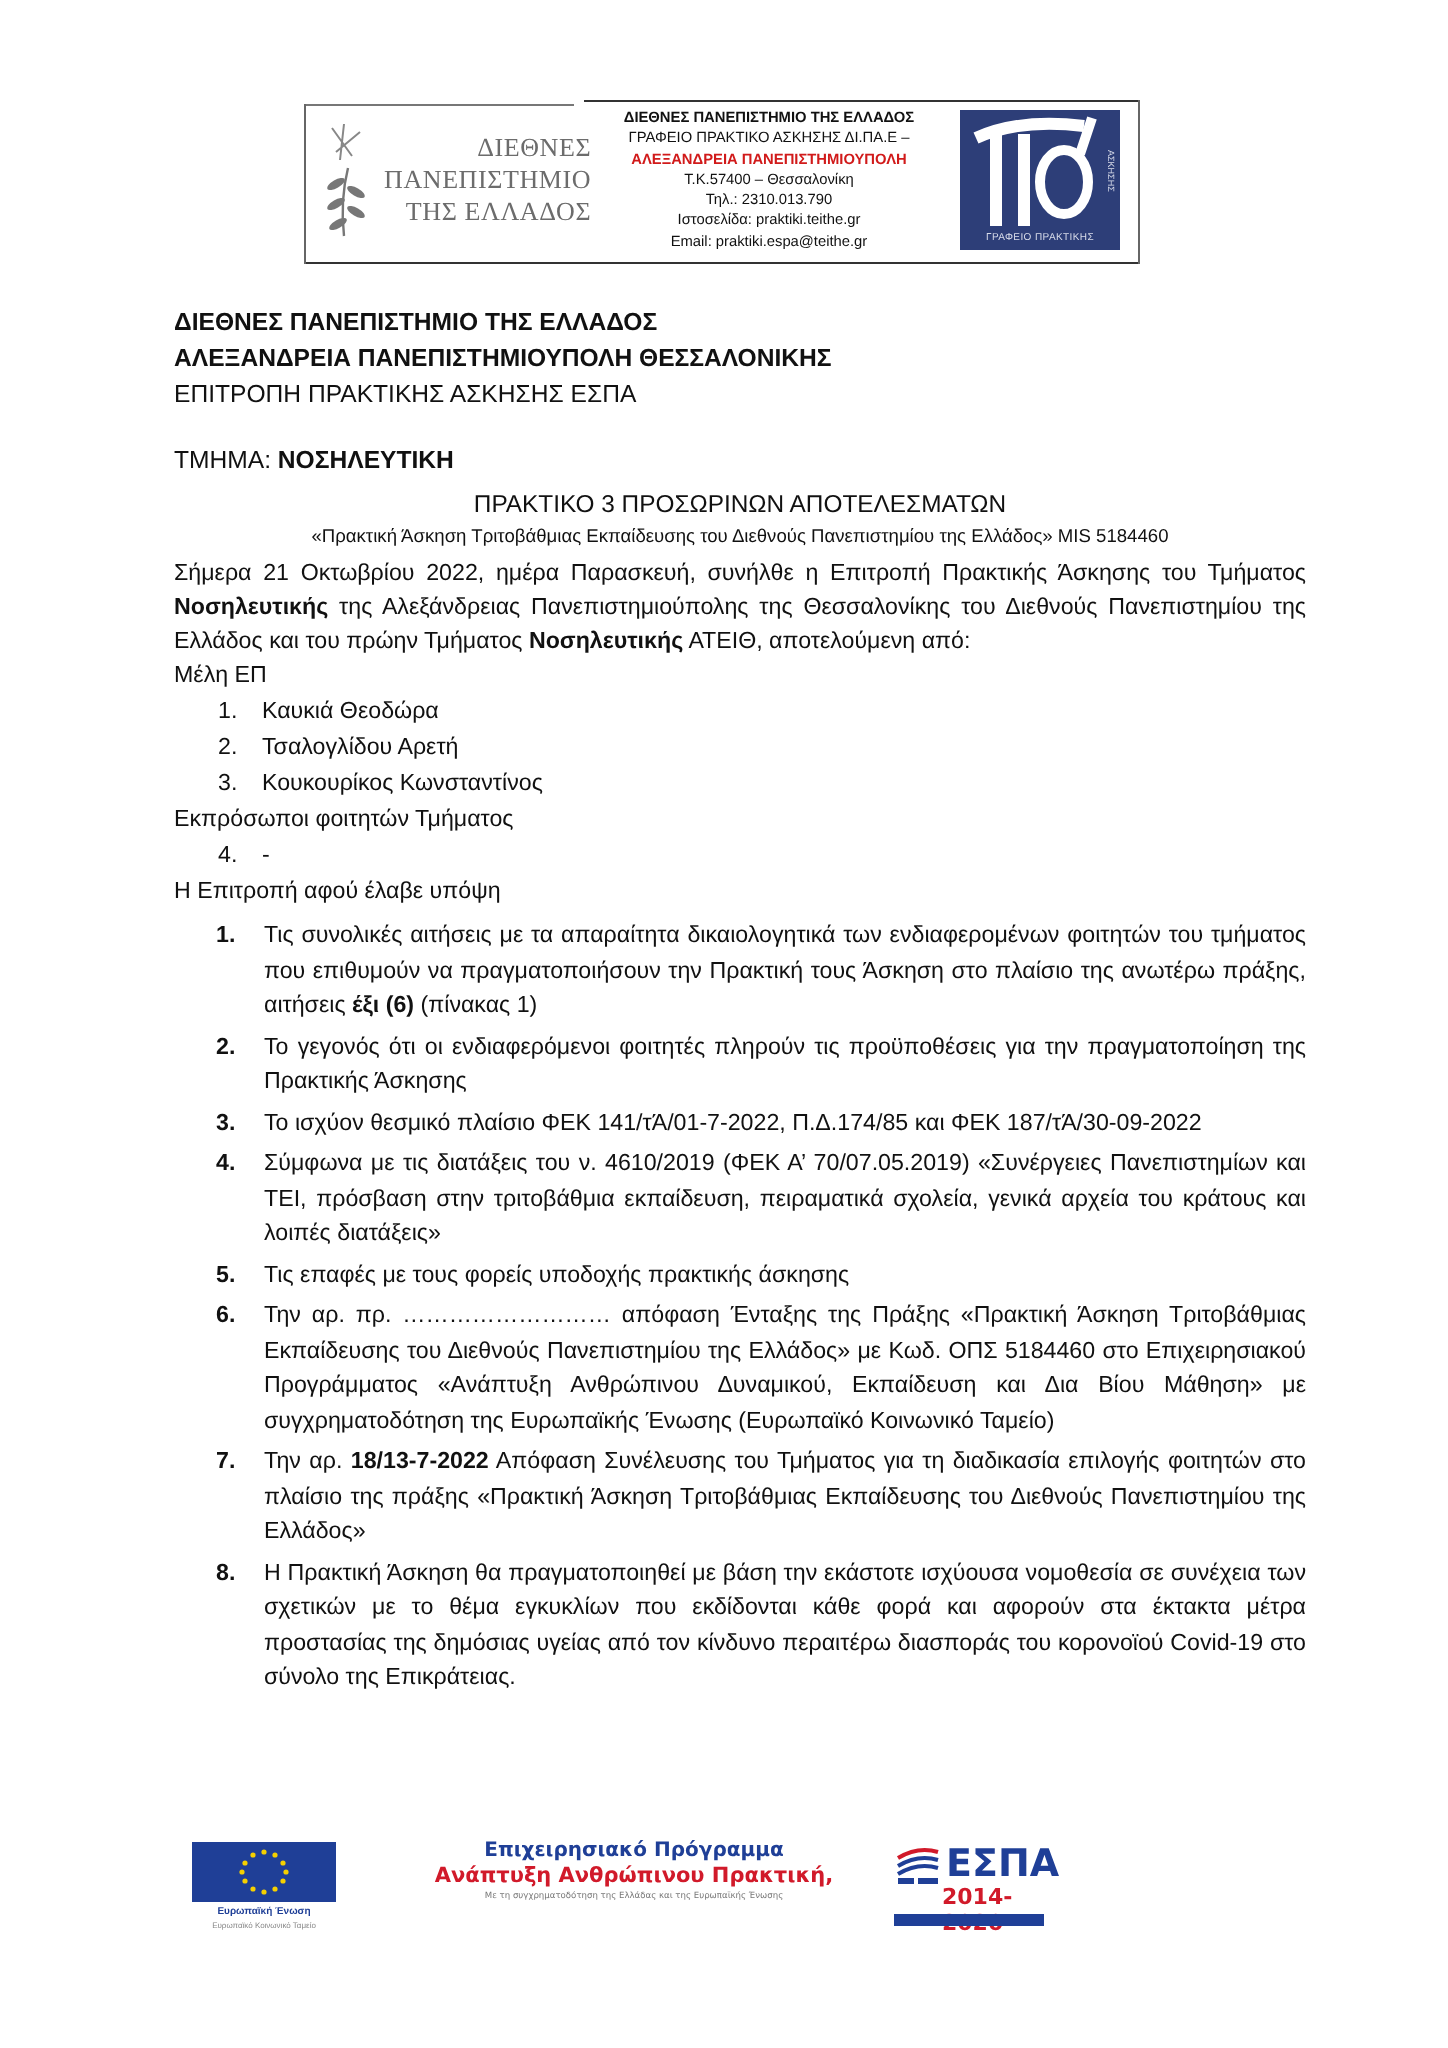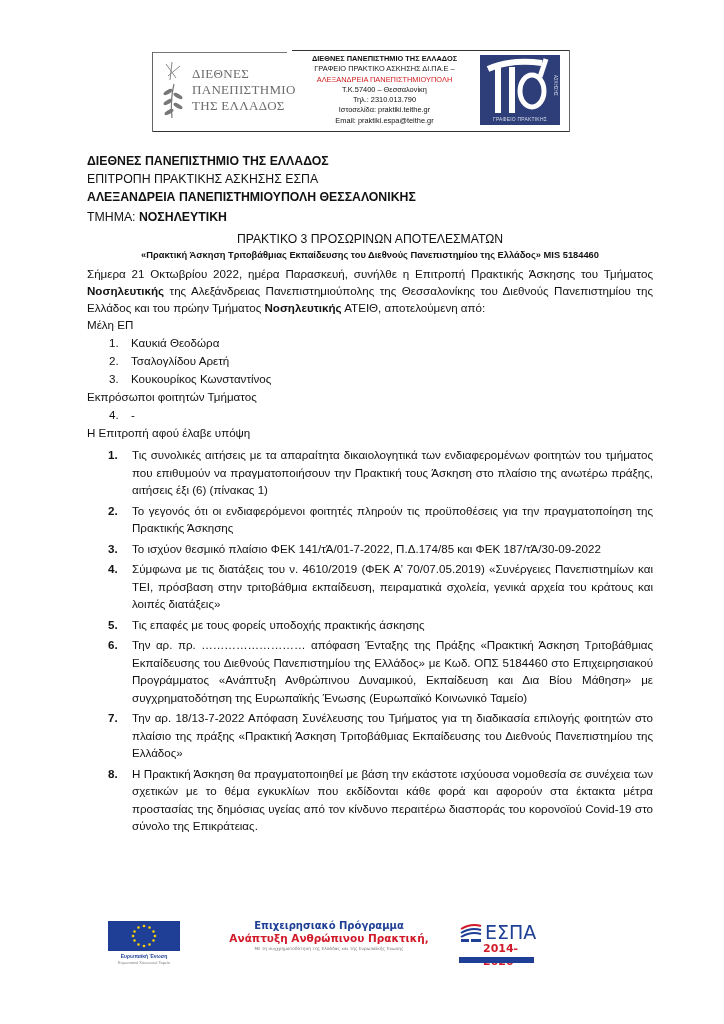--- a/index.html
+++ b/index.html
@@ -7,60 +7,60 @@
 
   
   .letterhead { position:absolute; left:152px; top:50px; width:418px; height:82px; }
   .lh-topline { position:absolute; left:140px; right:0; top:0; height:0; border-top:1.5px solid #333; }
   .lh-topline-left { position:absolute; left:0; width:135px; top:2px; border-top:1px solid #777; }
   .lh-bottomline { position:absolute; left:0; right:0; bottom:0; border-top:1.5px solid #333; }
   .lh-left-border { position:absolute; left:0; top:2px; bottom:0; border-left:1px solid #666; }
   .lh-right-border { position:absolute; right:0; top:0; bottom:0; border-left:1px solid #666; }
 
   .uni-logo { position:absolute; left:8px; top:10px; width:125px; height:62px; }
-  .uni-logo-text { position:absolute; left:32px; top:6px; font-family:"Liberation Serif", serif; color:#6c6c6c; font-size:13px; line-height:16px; letter-spacing:0.3px; }
+  .uni-logo-text { position:absolute; left:32px; top:6px; font-family:"Liberation Serif", serif; color:#6c6c6c; font-size:13px; line-height:16px; letter-spacing:0.3px;text-align:right; }
 
   .lh-center { position:absolute; left:140px; top:4px; width:185px; text-align:center; font-size:7.4px; line-height:10.3px; }
   .lh-center .b { font-weight:bold; }
-  .lh-center .red { color:#d11a1a; font-weight:normal; }
+  .lh-center .red { color:#d11a1a; font-weight:bold; }
 
   .pa-logo { position:absolute; right:10px; top:5px; width:80px; height:70px; background:#2d3e78; }
   .pa-logo-caption { position:absolute; left:0; right:0; bottom:3px; text-align:center; color:#d8dcea; font-size:5px; letter-spacing:0.2px; }
 
   
   .doc { position:absolute; left:87px; top:152px; width:566px; font-family:"Liberation Sans", sans-serif; font-size:11.6px; line-height:17px; }
   .org-line { font-weight:bold; font-size:12.3px; line-height:18px; }
   .org-line.normal { font-weight:normal; }
-  .dept { margin-top:3px; font-size:12.3px; }
+  .dept { margin-top:16px; font-size:12.3px; }
   .dept b { font-weight:bold; }
   .centered { text-align:center; }
   .title1 { margin-top:5px; font-size:12.2px; line-height:17px; }
-  .title2 { font-weight:bold; font-size:9.3px; line-height:14px; }
+  .title2 { font-weight:normal; font-size:9.3px; line-height:14px; }
   .title3 { font-size:12.2px; line-height:17px; }
   .intro { margin-top:3px; text-align:justify; }
   .members { margin:0; padding-left:44px; list-style:none; }
   .members li { position:relative; line-height:18px; }
   .members li .num { position:absolute; left:-22px; }
   .plain { line-height:18px; }
   .items { margin:4px 0 0 0; padding-left:45px; list-style:none; }
   .items li { position:relative; text-align:justify; line-height:17.5px; margin-bottom:3px; }
   .items li .num { position:absolute; left:-24px; font-weight:bold; }
-  .items li b { font-weight:normal; }
+  .items li b { font-weight:bold; }
 
   
-  .footer { position:absolute; left:104px; top:918px; width:520px; height:54px; }
+  .footer { position:absolute; left:92px; top:918px; width:520px; height:54px; }
   .eu-flag { position:absolute; left:4px; top:3px; width:72px; height:30px; background:#1f3f97; }
   .eu-caption { position:absolute; left:0; top:35px; width:80px; text-align:center; font-size:5px; color:#1f3f97; font-weight:bold; }
   .eu-caption2 { position:absolute; left:0; top:42px; width:80px; text-align:center; font-size:4px; color:#888; }
   .op-text { position:absolute; left:100px; top:2px; width:250px; text-align:center; font-family:"DejaVu Sans", sans-serif; }
   .op-l1 { color:#1f3f97; font-weight:bold; font-size:10px; line-height:12px; }
   .op-l2 { color:#d11a2a; font-weight:bold; font-size:10.5px; line-height:13px; }
   .op-l3 { color:#777; font-size:4.3px; line-height:8px; }
   .espa { position:absolute; left:355px; top:3px; width:80px; height:46px; }
-  .espa-word { position:absolute; left:26px; top:0; font-family:"DejaVu Sans", sans-serif; font-weight:normal; font-size:19px; color:#1f3f97; }
+  .espa-word { position:absolute; left:26px; top:0; font-family:"DejaVu Sans", sans-serif; font-weight:bold; font-size:19px; color:#1f3f97; }
   .espa-years { position:absolute; left:24px; top:21px; font-family:"DejaVu Sans", sans-serif; font-weight:bold; font-size:11px; color:#d11a2a; }
   .espa-bar { position:absolute; left:0; top:36px; width:75px; height:6px; background:#1f3f97; }
 </style>
 </head>
 <body>
 
 <div class="letterhead">
   <div class="lh-topline-left"></div>
   <div class="lh-topline"></div>
   <div class="lh-bottomline"></div>
@@ -102,22 +102,22 @@
       <ellipse cx="52" cy="36" rx="12" ry="16" stroke="#fff" stroke-width="5" fill="none"></ellipse>
       <path d="M60 22 L66 4" stroke="#fff" stroke-width="5"></path>
     </svg>
     <div style="position:absolute;right:2px;top:20px;writing-mode:vertical-rl;font-size:4.5px;color:#d8dcea;">ΑΣΚΗΣΗΣ</div>
     <div class="pa-logo-caption">ΓΡΑΦΕΙΟ ΠΡΑΚΤΙΚΗΣ</div>
   </div>
 </div>
 
 <div class="doc">
   <div class="org-line">ΔΙΕΘΝΕΣ ΠΑΝΕΠΙΣΤΗΜΙΟ ΤΗΣ ΕΛΛΑΔΟΣ</div>
+  <div class="org-line">ΑΛΕΞΑΝΔΡΕΙΑ ΠΑΝΕΠΙΣΤΗΜΙΟΥΠΟΛΗ ΘΕΣΣΑΛΟΝΙΚΗΣ</div>
   <div class="org-line normal">ΕΠΙΤΡΟΠΗ ΠΡΑΚΤΙΚΗΣ ΑΣΚΗΣΗΣ ΕΣΠΑ</div>
-  <div class="org-line">ΑΛΕΞΑΝΔΡΕΙΑ ΠΑΝΕΠΙΣΤΗΜΙΟΥΠΟΛΗ ΘΕΣΣΑΛΟΝΙΚΗΣ</div>
 
   <div class="dept">
     <span>ΤΜΗΜΑ: </span><b>ΝΟΣΗΛΕΥΤΙΚΗ</b>
   </div>
 
   <div class="centered title1">ΠΡΑΚΤΙΚΟ 3 ΠΡΟΣΩΡΙΝΩΝ ΑΠΟΤΕΛΕΣΜΑΤΩΝ</div>
   <div class="centered title2">«Πρακτική Άσκηση Τριτοβάθμιας Εκπαίδευσης του Διεθνούς Πανεπιστημίου της Ελλάδος» MIS 5184460</div>
 
   <div class="intro">
     <span>Σήμερα 21 Οκτωβρίου 2022, ημέρα Παρασκευή, συνήλθε η Επιτροπή Πρακτικής Άσκησης του Τμήματος </span><b>Νοσηλευτικής</b><span> της Αλεξάνδρειας Πανεπιστημιούπολης της Θεσσαλονίκης του Διεθνούς Πανεπιστημίου της Ελλάδος και του πρώην Τμήματος </span><b>Νοσηλευτικής</b><span> ΑΤΕΙΘ, αποτελούμενη από:</span>

